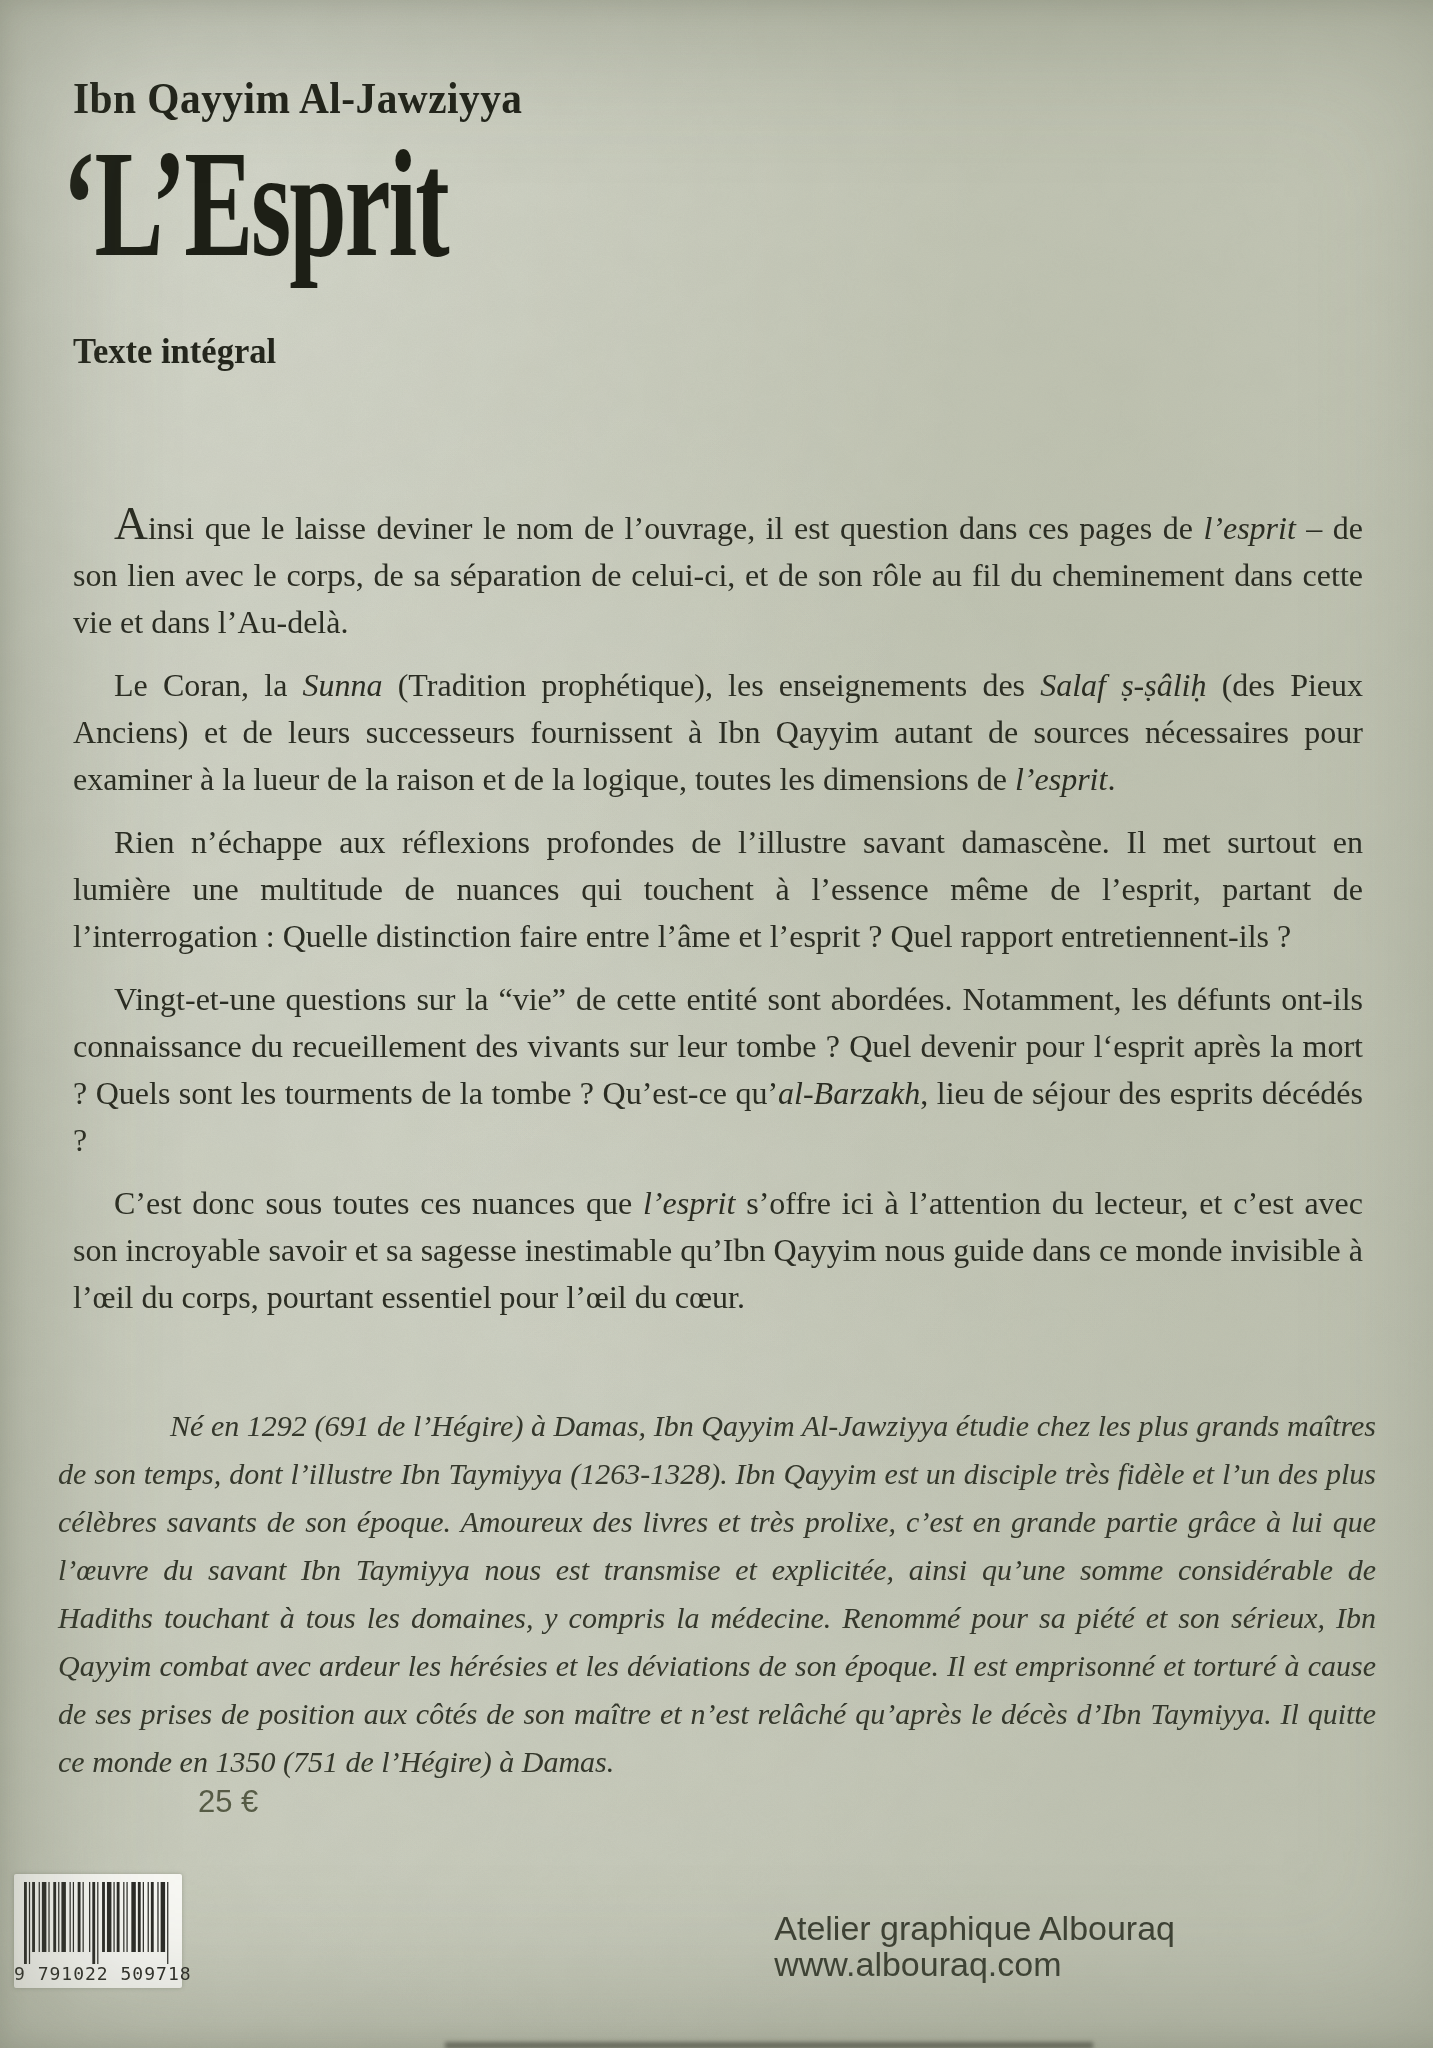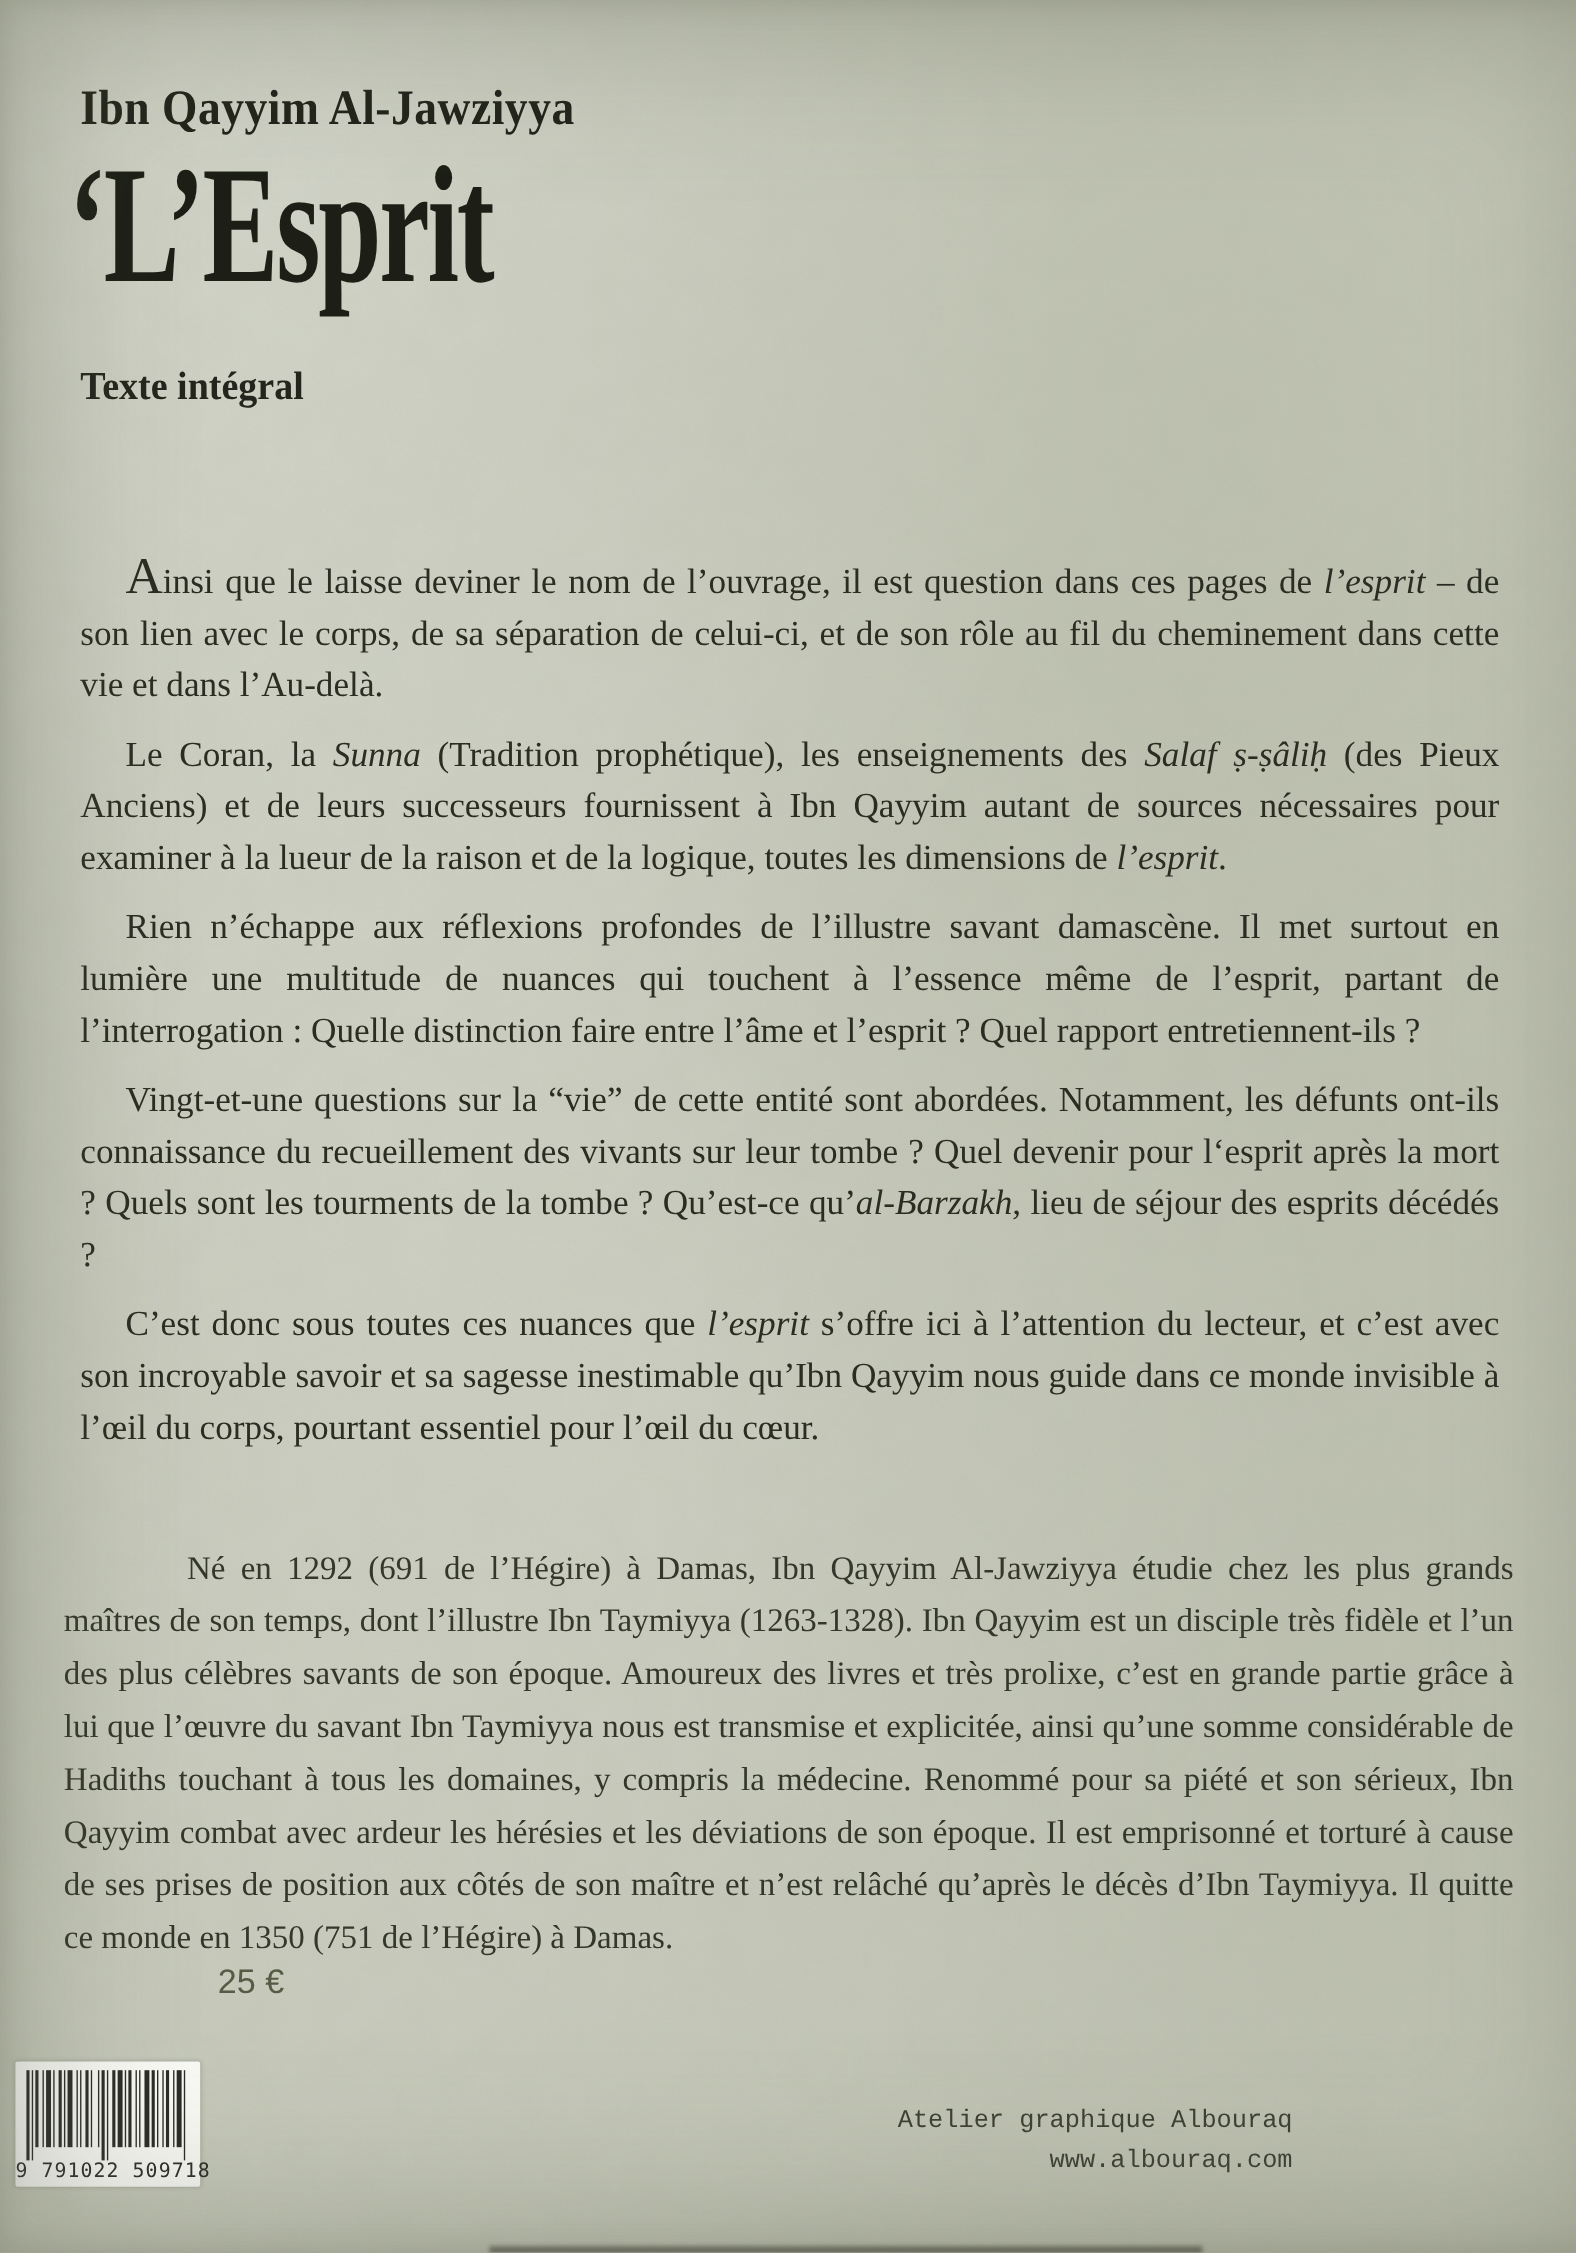--- a/index.html
+++ b/index.html
@@ -60,21 +60,21 @@
     font-size:32px;line-height:47px;text-align:justify;color:#2b2d23;
   }
   .body-text p{margin:16px 0 13px 0;text-indent:41px;}
   .body-text .it{font-style:italic;}
   .lead-cap{font-size:47px;line-height:0;}
 
   
   .bio{
     position:absolute;left:58px;top:1402px;width:1318px;
     font-size:30px;line-height:48px;text-align:justify;
-    color:#34372b;
+    font-style:italic;color:#34372b;
   }
   .bio p{margin:0;text-indent:112px;}
 
   
   .barcode-label{
     position:absolute;left:14px;top:1874px;width:168px;height:114px;
     background:#f8f8f4;border-radius:2px;
     box-shadow:0 0 4px rgba(90,94,76,.35);
   }
   .barcode-digits{
@@ -83,23 +83,23 @@
     font-family:"DejaVu Sans Mono","Liberation Mono",monospace;
     font-size:18px;letter-spacing:1px;color:#2d2d28;white-space:nowrap;
   }
   .price{
     position:absolute;left:198px;top:1784px;
     font-family:Liberation Sans, sans-serif;
     font-size:31px;color:#565b45;
   }
   .publisher-block{
     position:absolute;right:306px;top:1910px;
-    text-align:right;
-    font-family:Liberation Mono, monospace;
-    font-size:23px;line-height:36px;color:#3d4134;
+    text-align:left;
+    font-family:Liberation Sans, sans-serif;
+    font-size:34px;line-height:36px;color:#3d4134;
   }
 </style>
 </head>
 <body>
 
 <div class="page">
 
   <svg class="noise" width="1433" height="2048" aria-hidden="true">
     <filter id="grainFine">
         <feTurbulence type="fractalNoise" baseFrequency="0.8" numOctaves="2" seed="11"></feTurbulence>

